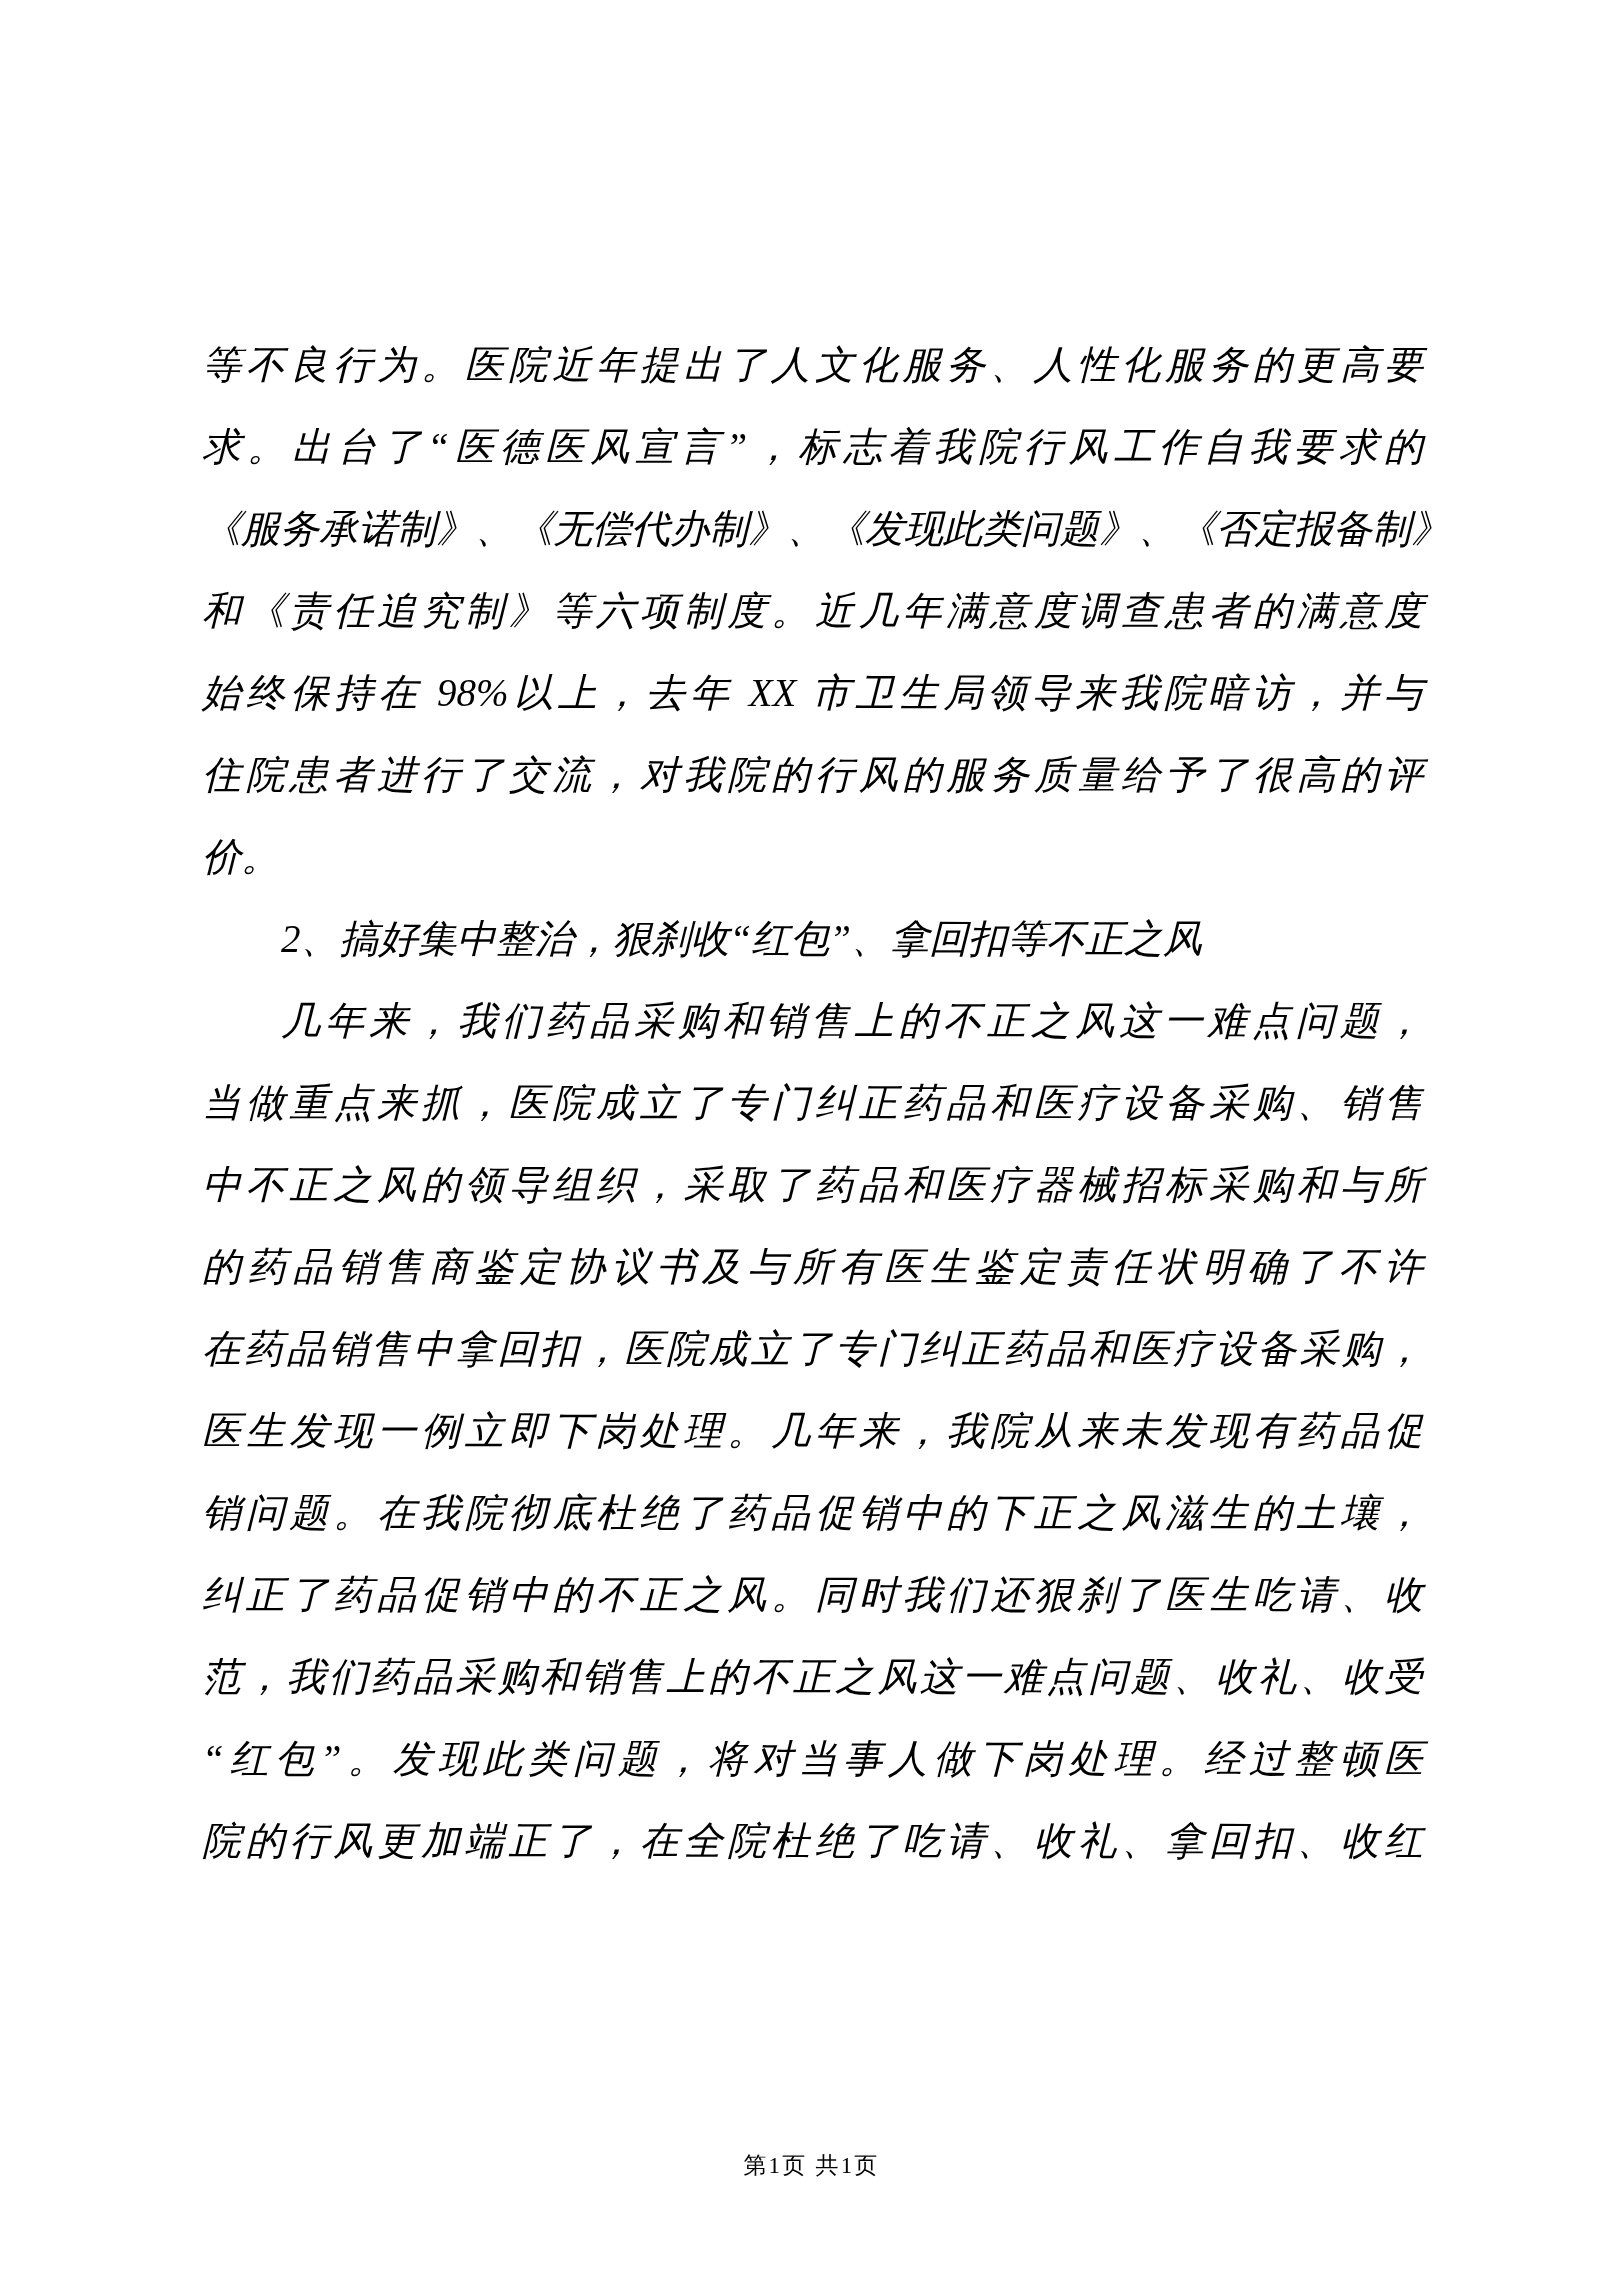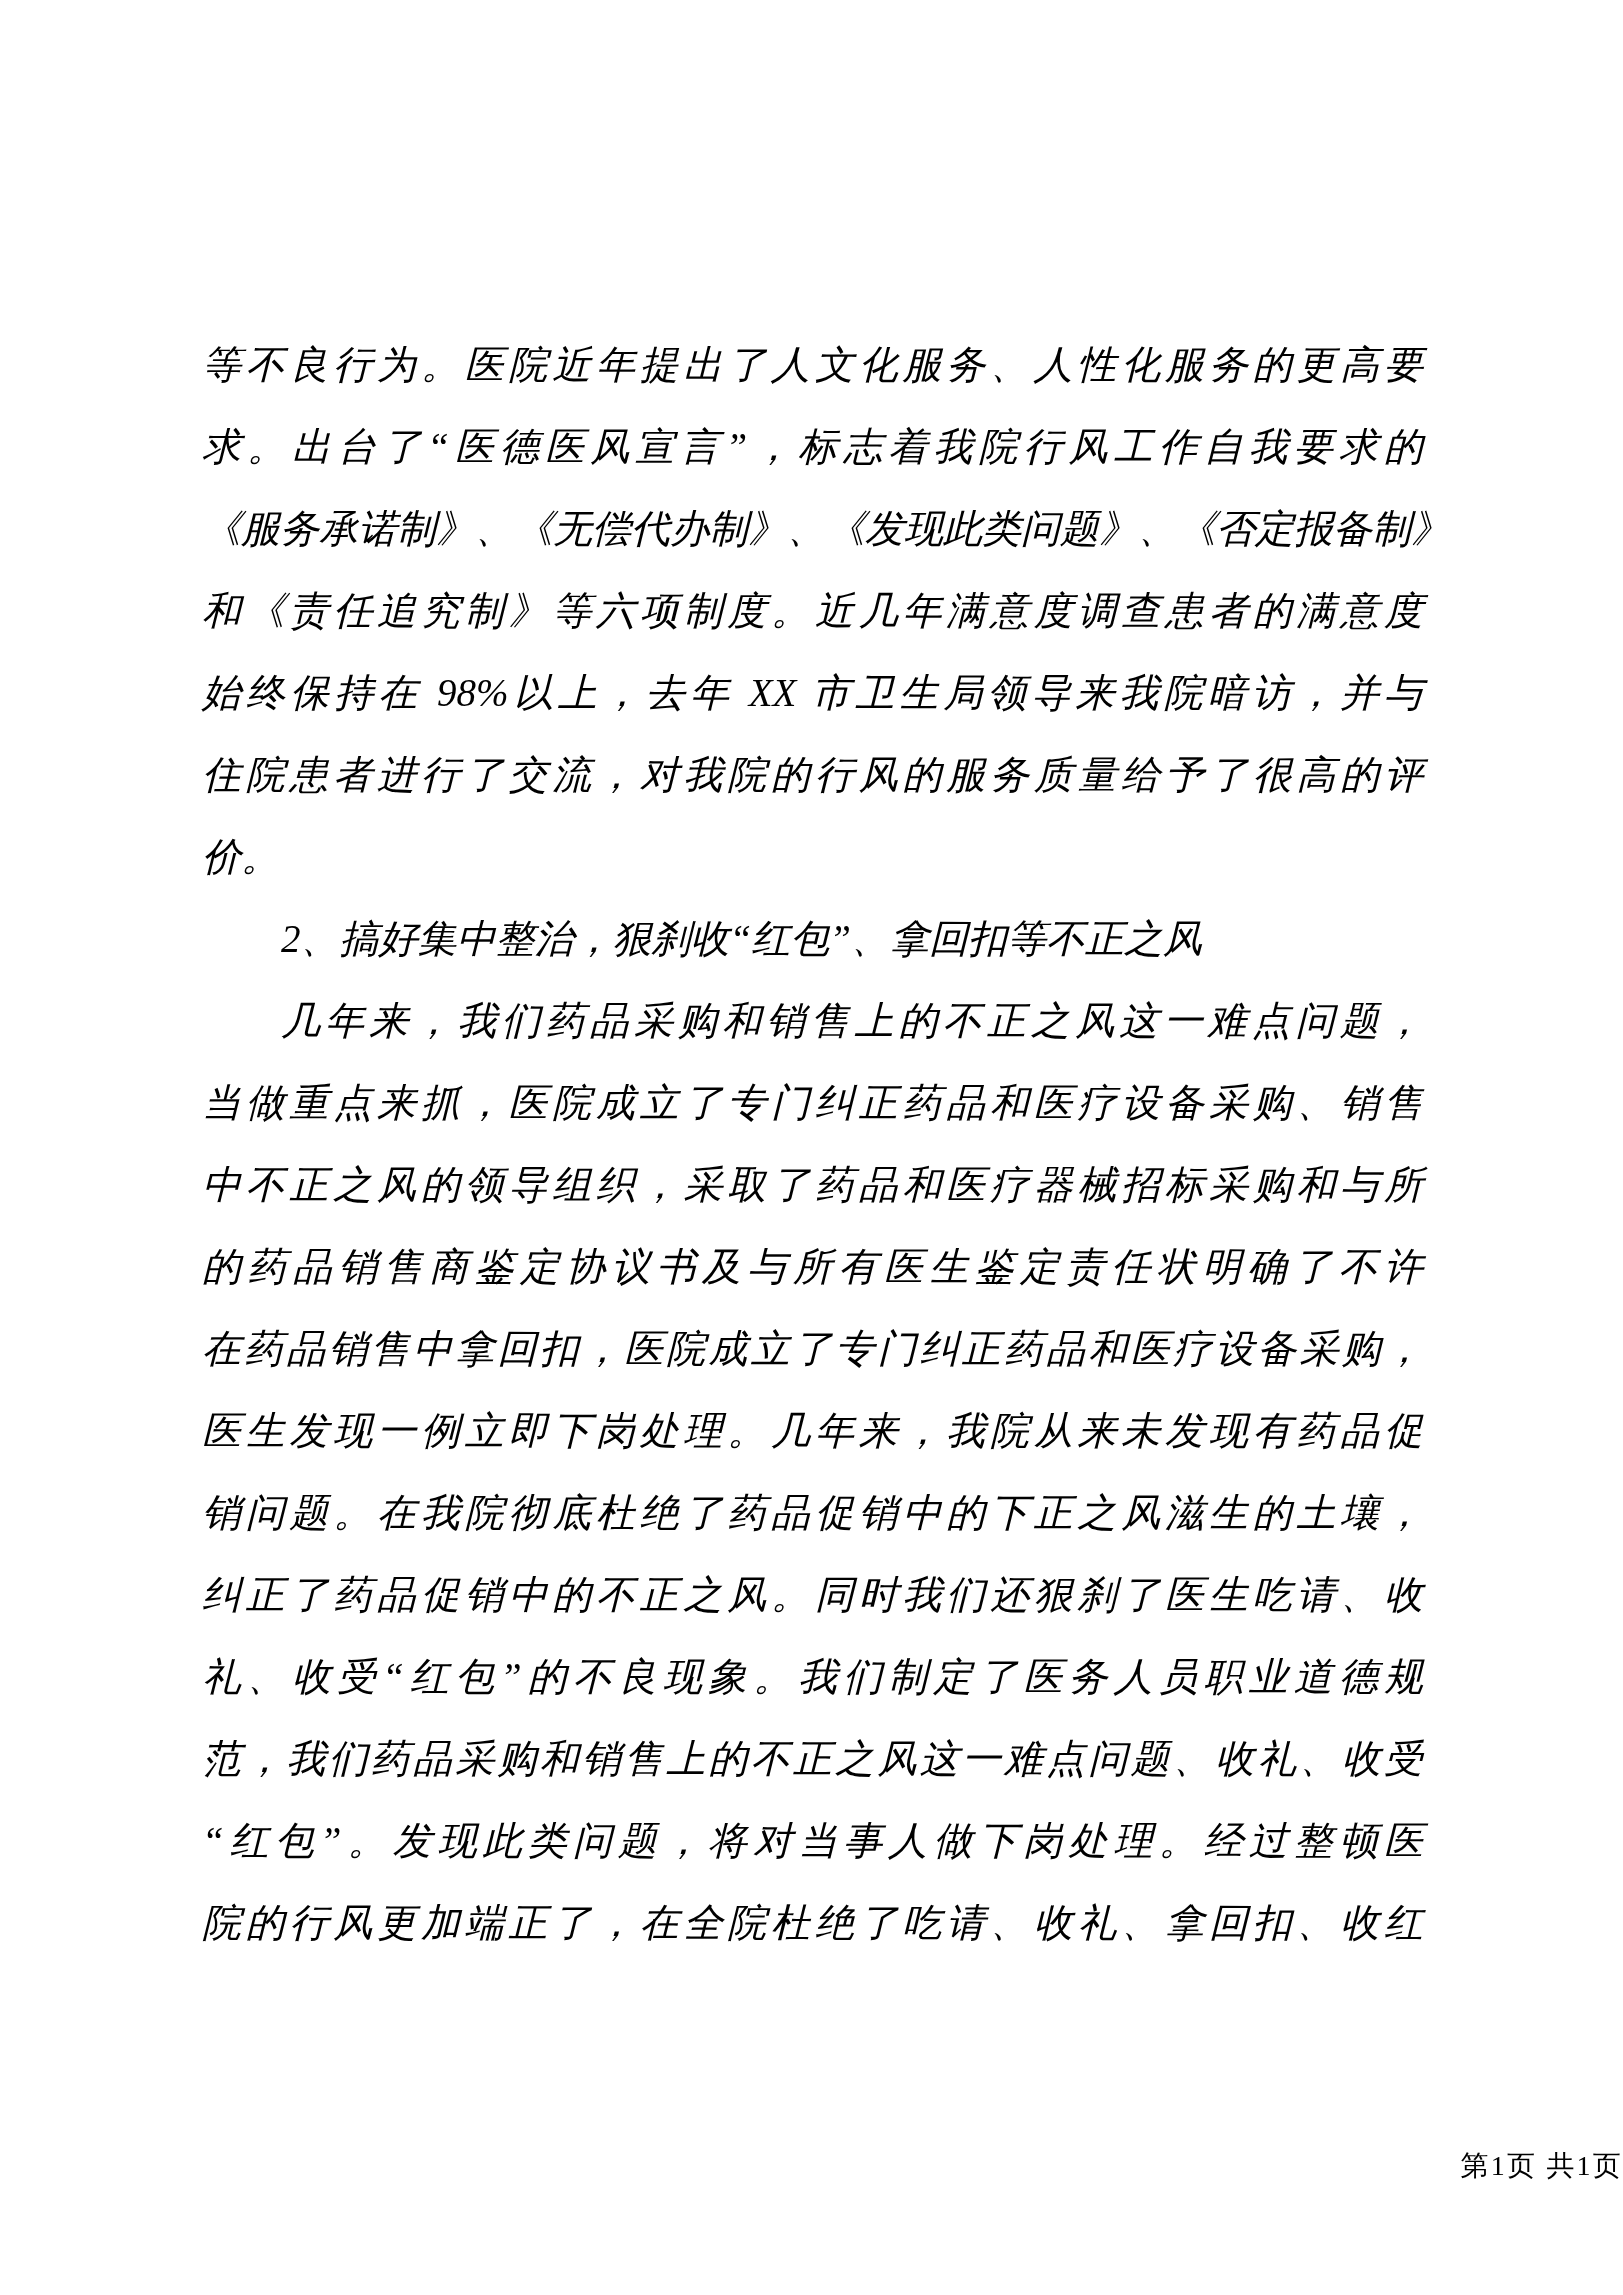--- a/index.html
+++ b/index.html
@@ -43,22 +43,22 @@
   .line.ind {
     text-indent: 79px;            
   }
   .footer {
     position: absolute;
     left: 0;
     top: 2117px;
     width: 1623px;
     height: 34px;
     line-height: 34px;
-    text-align: right;
-    font-size: 28px;
+    text-align: center;
+    font-size: 23px;
     font-style: normal;
     color: #000000;
     letter-spacing: 2.2px;
   }
 </style>
 </head>
 <body>
 
 <div class="page">
 
@@ -72,21 +72,20 @@
     <div class="line flush">价。</div>
     <div class="line flush ind">2、搞好集中整治，狠刹收“红包”、拿回扣等不正之风</div>
     <div class="line ind">几年来，我们药品采购和销售上的不正之风这一难点问题，</div>
     <div class="line">当做重点来抓，医院成立了专门纠正药品和医疗设备采购、销售</div>
     <div class="line">中不正之风的领导组织，采取了药品和医疗器械招标采购和与所</div>
     <div class="line">的药品销售商鉴定协议书及与所有医生鉴定责任状明确了不许</div>
     <div class="line">在药品销售中拿回扣，医院成立了专门纠正药品和医疗设备采购，</div>
     <div class="line">医生发现一例立即下岗处理。几年来，我院从来未发现有药品促</div>
     <div class="line">销问题。在我院彻底杜绝了药品促销中的下正之风滋生的土壤，</div>
     <div class="line">纠正了药品促销中的不正之风。同时我们还狠刹了医生吃请、收</div>
-    <div class="line">礼、收受“红包”的不良现象。我们制定了医务人员职业道德规</div>
     <div class="line">范，我们药品采购和销售上的不正之风这一难点问题、收礼、收受</div>
     <div class="line">“红包”。发现此类问题，将对当事人做下岗处理。经过整顿医</div>
     <div class="line">院的行风更加端正了，在全院杜绝了吃请、收礼、拿回扣、收红</div>
   </div>
 
   <div class="footer">第1页 共1页</div>
 
 </div>
 
 

